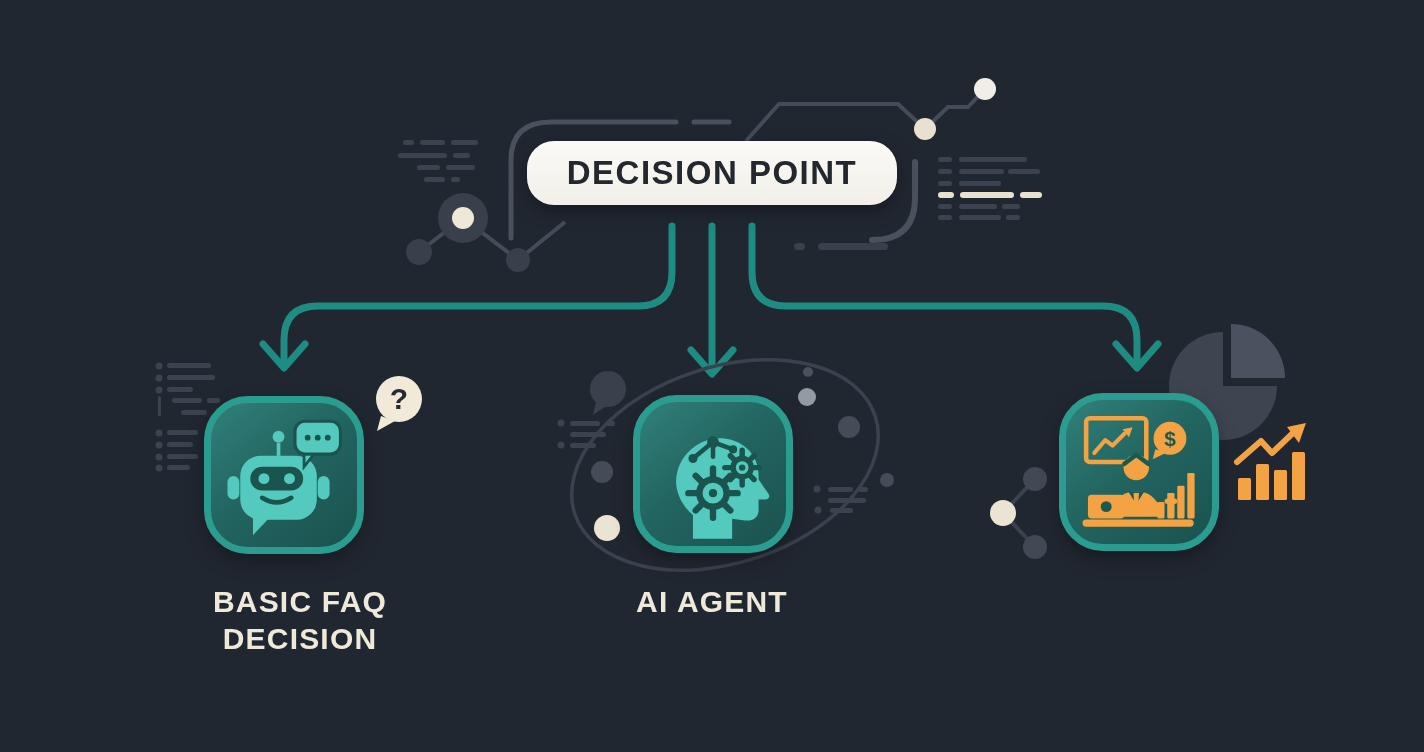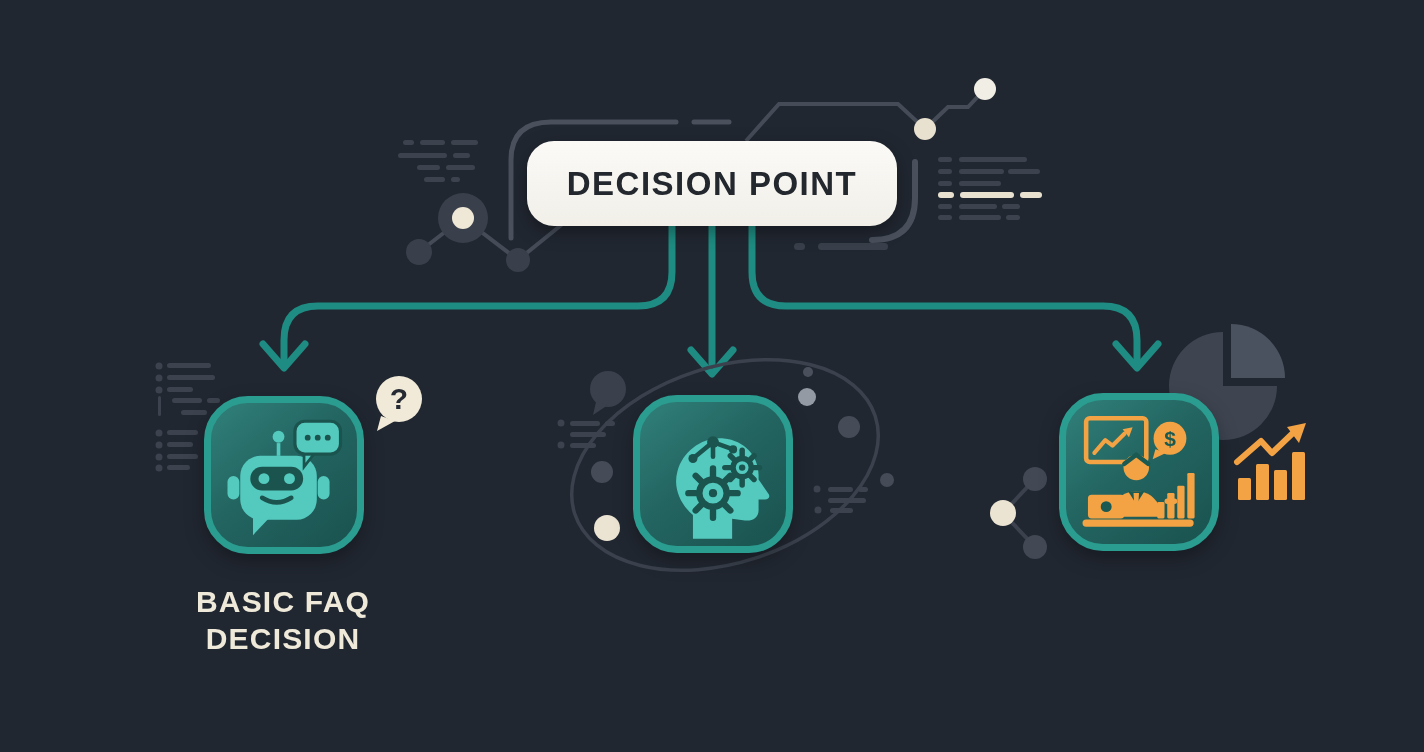--- a/index.html
+++ b/index.html
@@ -3,21 +3,21 @@
 <meta charset="utf-8">
 <style>
   html,body{margin:0;padding:0;background:#14181e;}
   #stage{
     position:relative;width:1424px;height:752px;overflow:hidden;
     background:#212731;
     font-family:"Liberation Sans","DejaVu Sans",sans-serif;
   }
   #decor{position:absolute;inset:0;}
   .decision-box{
-    position:absolute;left:527px;top:141px;width:370px;height:85px;
+    position:absolute;left:527px;top:141px;width:370px;height:64px;
     background:linear-gradient(180deg,#fbfaf7,#f1efe8);
     border-radius:27px;display:flex;align-items:center;justify-content:center;
     box-shadow:0 6px 18px rgba(0,0,0,.35);
   }
   .decision-box span{
     font-size:33px;font-weight:800;letter-spacing:1.5px;color:#23272e;
   }
   .tile{
     position:absolute;width:146px;height:144px;border:7px solid #2b9c90;
     border-radius:44px;
@@ -26,21 +26,21 @@
   }
   .tile svg{position:absolute;left:0;top:0;}
   #tile-chatbot{left:204px;top:396px;}
   #tile-agent{left:633px;top:395px;}
   #tile-consult{left:1059px;top:393px;}
   .branch-label{
     position:absolute;width:360px;text-align:center;
     font-size:30px;font-weight:800;letter-spacing:1.2px;line-height:37px;
     color:#efe9da;
   }
-  #label-1{left:103px;top:583px;}
+  #label-1{left:120px;top:583px;}
   #label-2{left:532px;top:583px;}
   #label-3{left:959px;top:583px;}
   .accent-line{color:#ef9a3f;}
 </style>
 </head>
 <body>
 
 <div id="stage">
 
   <svg id="decor" width="1424" height="752" viewBox="0 0 1424 752">
@@ -276,15 +276,16 @@
       <rect x="133" y="80" width="8" height="50" rx="1.5" fill="#f3a343"></rect>
       <rect x="18" y="131" width="122" height="8" rx="4" fill="#f3a343"></rect>
     </svg>
   </div>
 
   <div class="branch-label" id="label-1">
     <div>BASIC FAQ</div>
     <div>DECISION</div>
   </div>
   <div class="branch-label" id="label-2">
+    <div>AI AGENT</div>
   </div>
 
 </div>
 
 </body></html>

